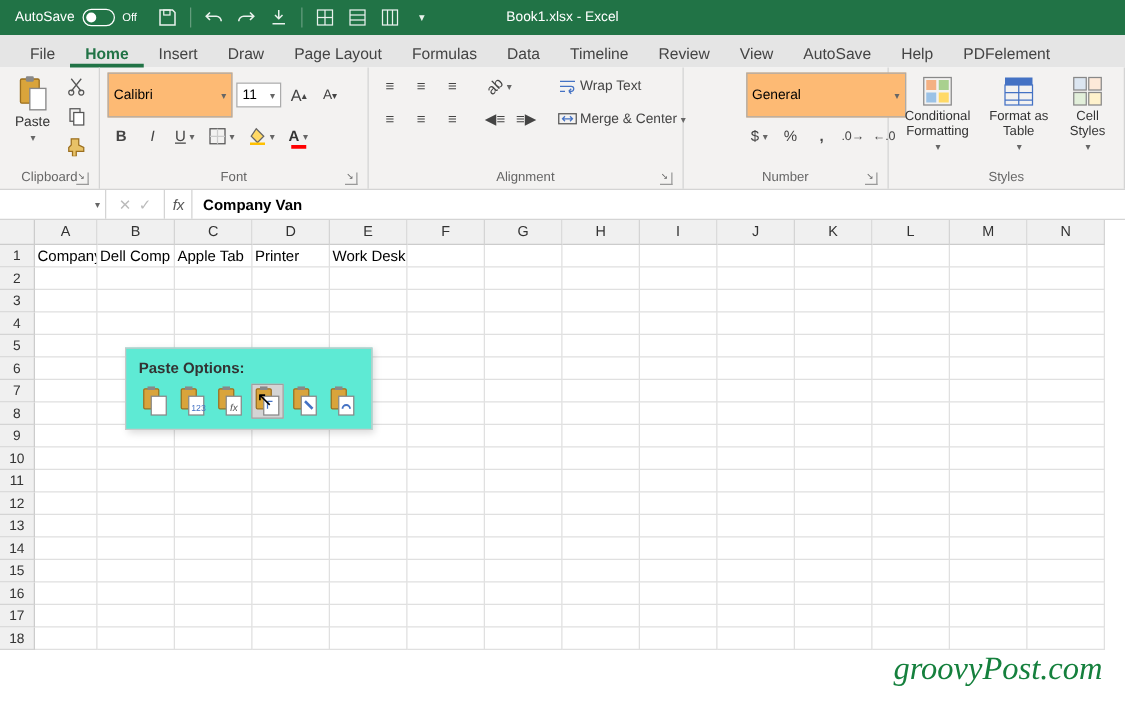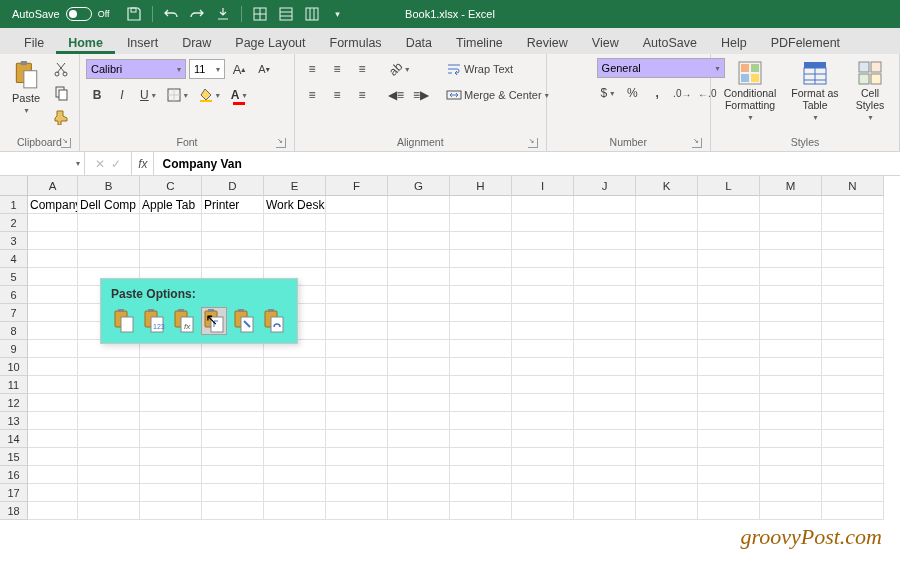--- a/index.html
+++ b/index.html
@@ -28,21 +28,21 @@
 .group-label .launcher { position: absolute; right: 2px; bottom: 3px; width: 10px; height: 10px; border: 1px solid #999; border-top: none; border-left: none; }
 .group-label .launcher::after { content: "↘"; font-size: 7px; position: absolute; top: -1px; left: 1px; color: #666; }
 
 .big-btn { display: flex; flex-direction: column; align-items: center; justify-content: center; gap: 2px; font-size: 11px; color: #333; padding: 2px 4px; min-width: 40px; }
 .col { display: flex; flex-direction: column; gap: 2px; }
 .row { display: flex; align-items: center; gap: 3px; }
 .small-btn { width: 22px; height: 22px; display: flex; align-items: center; justify-content: center; font-size: 12px; color: #444; }
 .small-btn.wide { width: auto; padding: 0 4px; gap: 2px; }
 .dd { font-size: 8px; color: #666; margin-left: 1px; }
 
-.font-name { width: 100px; height: 20px; border: 1px solid #ababab; background: #c4b5fd; font-size: 11px; padding: 0 4px; display: flex; align-items: center; justify-content: space-between; }
+.font-name { width: 100px; height: 36px; border: 1px solid #ababab; background: #fdba74; font-size: 11px; padding: 0 4px; display: flex; align-items: center; justify-content: space-between; }
 .font-size { width: 36px; height: 20px; border: 1px solid #ababab; background: #fff; font-size: 11px; padding: 0 4px; display: flex; align-items: center; justify-content: space-between; }
 
 
 .paste-icon { width: 26px; height: 30px; }
 
 
 .formula-row { height: 24px; display: flex; align-items: stretch; border-bottom: 1px solid #d4d4d4; background: #fff; }
 .name-box { width: 85px; border-right: 1px solid #d4d4d4; display: flex; align-items: center; padding: 0 4px; font-size: 11.5px; justify-content: space-between; }
 .fx-btns { display: flex; align-items: center; gap: 6px; padding: 0 10px; border-right: 1px solid #d4d4d4; color:#888; }
 .fx-btns span { font-size: 12px; }
@@ -63,21 +63,21 @@
 
 
 .paste-popup { position: absolute; top: 278px; left: 100px; background: #5eead4; border: 1px solid #c8c8c8; box-shadow: 2px 2px 6px rgba(0,0,0,0.15); padding: 8px 10px; }
 .paste-popup .pp-title { font-size: 12px; font-weight: 600; color: #333; margin-bottom: 6px; }
 .paste-popup .pp-row { display: flex; gap: 4px; }
 .pp-btn { width: 26px; height: 28px; display: flex; align-items: center; justify-content: center; position: relative; }
 .pp-btn.hover { background: #d4d4d4; border: 1px solid #a0a0a0; }
 .pp-btn svg { width: 22px; height: 24px; }
 .cursor { position: absolute; top: 310px; left: 205px; font-size: 16px; color: #000; pointer-events: none; z-index: 10; }
 
-.watermark { position: absolute; bottom: 12px; right: 18px; font-size: 22px; font-style: italic; font-family: Georgia, serif; color: #a16207; margin-left: 46px; }
+.watermark { position: absolute; bottom: 12px; right: 18px; font-size: 26px; font-style: italic; font-family: Georgia, serif; color: #15803d; margin-left: 46px; }
 
 svg { display: block; }
 </style>
 </head>
 <body>
 
 <div class="titlebar">
   <div class="autosave">
     <span>AutoSave</span>
     <span class="toggle"></span>

